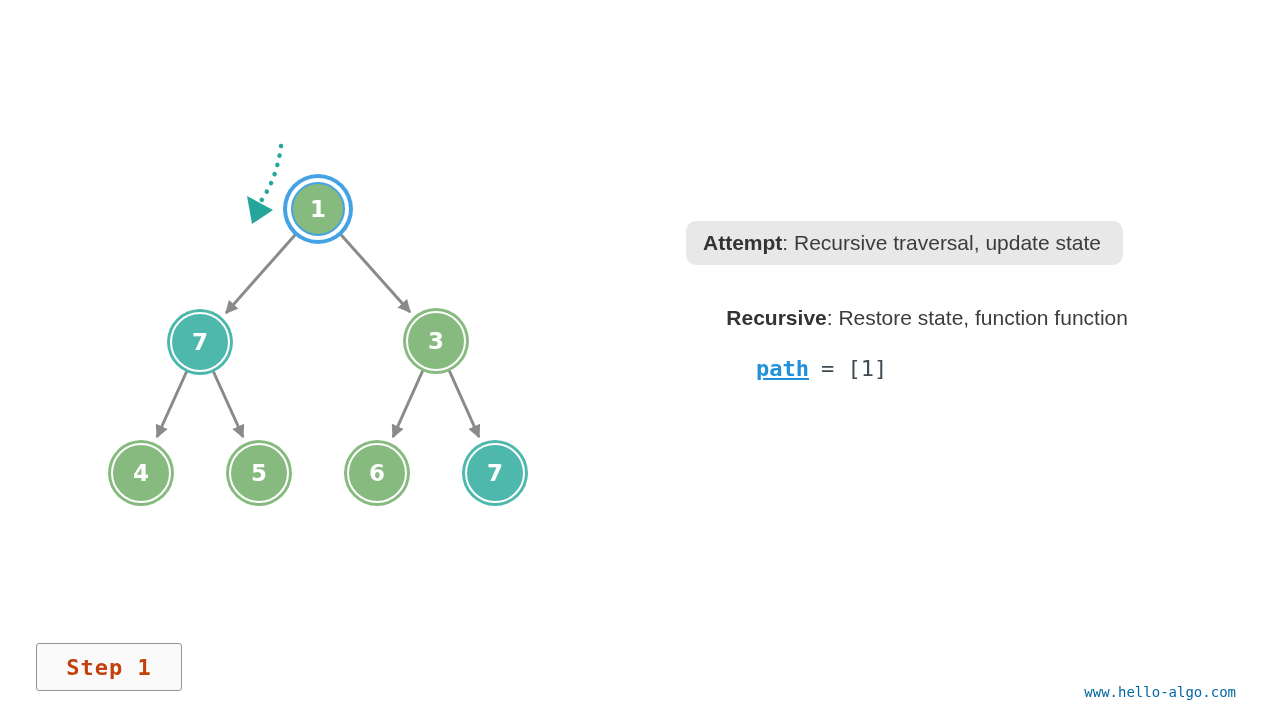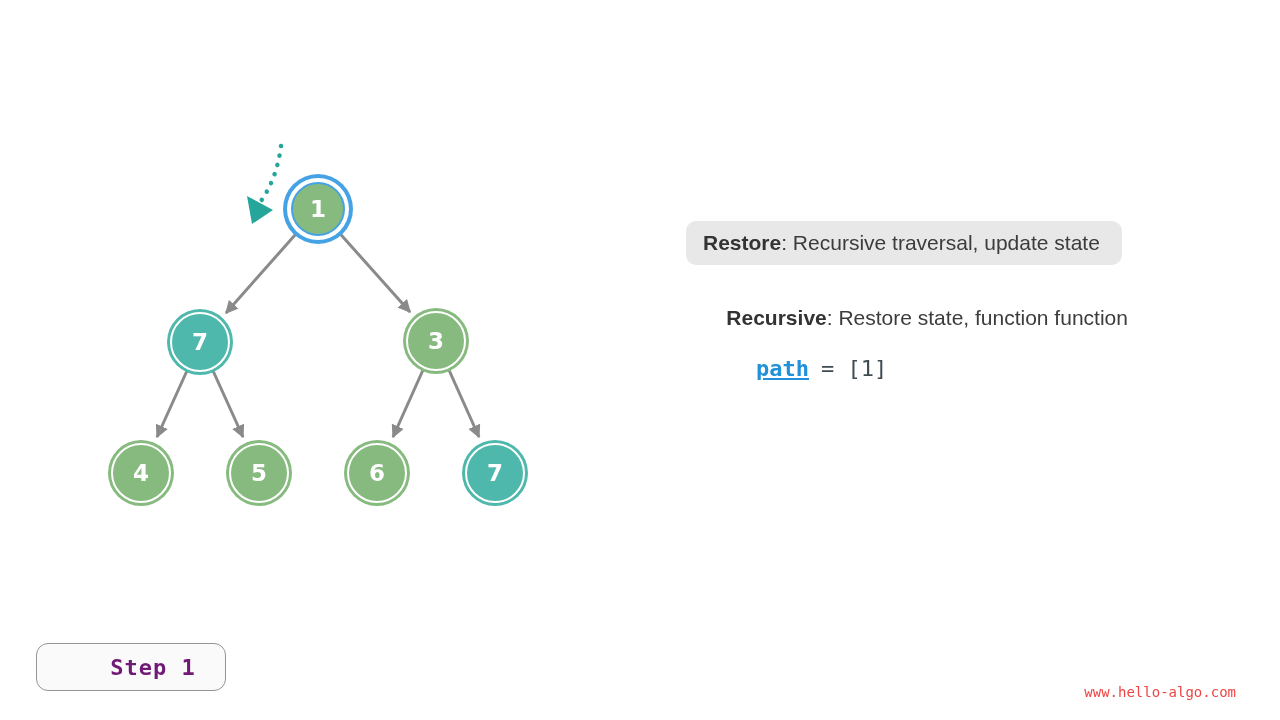--- a/index.html
+++ b/index.html
@@ -42,28 +42,28 @@
     position:absolute;left:703px;font-family:"DejaVu Sans Mono",monospace;
     font-size:22px;color:#3f4b52;white-space:pre;
   }
   .kw{font-weight:bold;text-decoration:underline;}
   .kw-blue{color:#2191d9;}
   .kw-teal{color:#2aa79b;}
   .code-val{margin-left:12px;}
   
   .step-badge{
     position:absolute;left:36px;top:643px;width:144px;height:46px;
-    background:#fafafa;border:1.5px solid #949494;border-radius:12px;
+    background:#fafafa;border:1.5px solid #949494;border-radius:3px;
     display:flex;align-items:center;justify-content:center;
     font-family:"DejaVu Sans Mono",monospace;font-weight:bold;
-    font-size:22px;color:#701a75;letter-spacing:1px;padding-left:44px;
+    font-size:22px;color:#c2410c;letter-spacing:1px;
   }
   .watermark{
     position:absolute;right:44px;bottom:20px;
-    font-family:"DejaVu Sans Mono",monospace;font-size:14px;color:#ef4444;margin-left:9px;
+    font-family:"DejaVu Sans Mono",monospace;font-size:14px;color:#0369a1;margin-left:9px;
   }
 </style>
 </head>
 <body>
 
 <div id="stage">
 
   <svg id="tree-svg" width="1280" height="720">
     <defs>
       <marker id="arrow" viewBox="0 0 10 10" refX="9" refY="5" markerUnits="userSpaceOnUse" markerWidth="13" markerHeight="13" orient="auto">
@@ -100,21 +100,21 @@
     <span>5</span>
   </div>
   <div class="node green" style="left:347px;top:443px;">
     <span>6</span>
   </div>
   <div class="node teal" style="left:465px;top:443px;">
     <span>7</span>
   </div>
 
   <div class="attempt-pill">
-    <span class="bold-label">Restore</span><span>: Recursive traversal, update state</span>
+    <span class="bold-label">Attempt</span><span>: Recursive traversal, update state</span>
   </div>
 
   <div class="text-line" style="top:282px;">
     <span class="bold-label">Recursive</span><span>: Restore state, function function</span>
   </div>
 
   <div class="code-line" style="top:331px;">
     <span class="kw kw-blue">path</span><span class="code-val">= [1]</span>
   </div>
 

